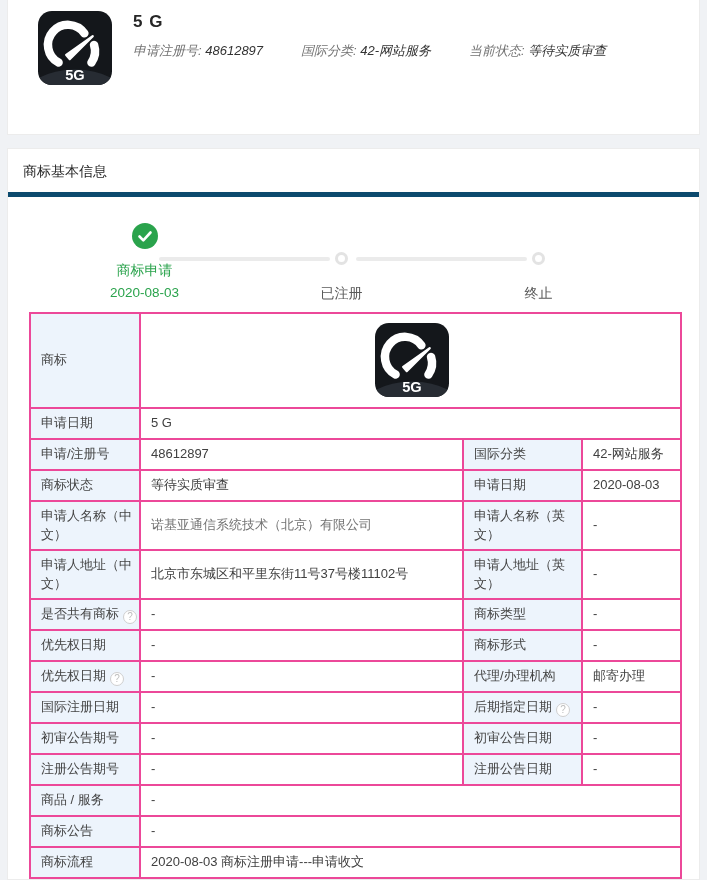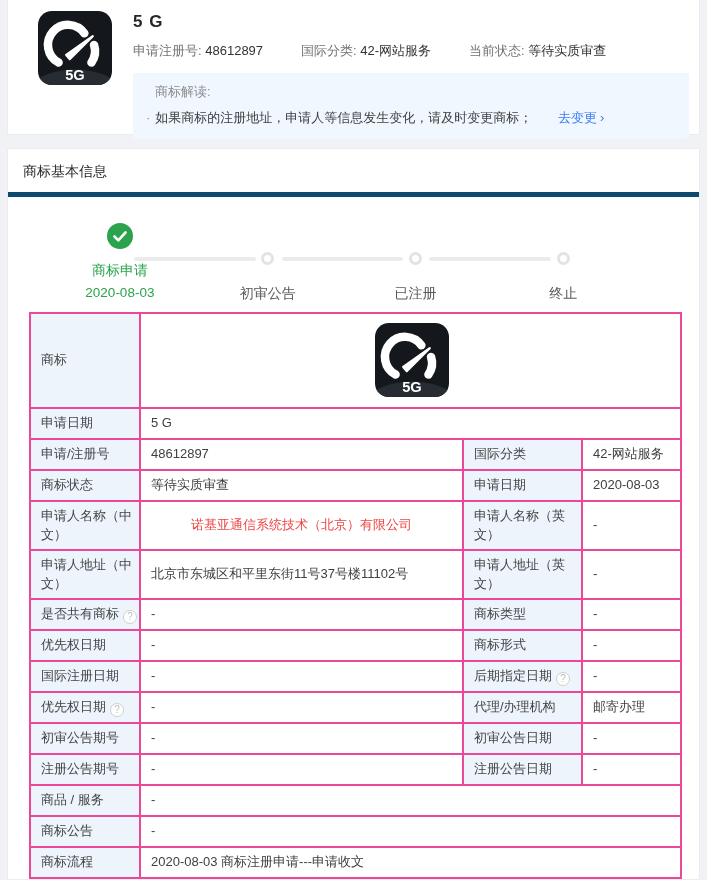--- a/index.html
+++ b/index.html
@@ -7,21 +7,21 @@
     font-family:"Liberation Sans","DejaVu Sans",sans-serif;
     background:#f0f2f5; color:#404040; }
   .card { background:#fff; border:1px solid #ececec; margin:0 7px; position:relative; }
 
   
   .header-card { height:135px; border-top:none; padding:10px 10px 0 30px; display:flex; }
   .logo-box { width:74px; height:74px; flex:0 0 74px; margin-top:1px; }
   .logo-box svg, .table-logo svg { display:block; }
   .header-right { flex:1; padding-left:21px; }
   .page-title { font-size:17px; font-weight:bold; color:#262626; padding-top:2px; letter-spacing:1px; }
-  .meta-row { margin-top:10px; font-size:13px; white-space:nowrap; }
+  .meta-row { margin-top:10px; font-size:13px; white-space:nowrap;font-style:italic; }
   .meta-item { margin-right:38px; }
   .meta-label { color:#737373; }
   .meta-value { color:#333; }
   .notice { margin-top:13px; margin-right:0; background:#f0f7ff; border-radius:2px;
             padding:10px 14px 12px 5px; font-size:13px; }
   .notice-title { color:#8c8c8c; padding-left:17px; }
   .notice-line { margin-top:8px; padding-left:8px; color:#404040; }
   .bullet { color:#8c8c8c; margin-right:5px; }
   .notice-link { color:#3f7df6; text-decoration:none; margin-left:22px; cursor:pointer; }
   .chev { font-size:13px; margin-left:3px; }
@@ -47,21 +47,21 @@
 
   
   .info-table { border-collapse:collapse; table-layout:fixed; width:651px;
                 margin:9px 0 0 21px; font-size:13px; }
   .info-table td { border:2px solid #ec4899; height:31px; vertical-align:middle;
                    padding:4px 8px 4px 10px; line-height:1.5; color:#404040; }
   .info-table td.label { background:#edf4fc; color:#444; padding-right:2px; }
   .info-table tr.tall td { height:47px; }
   .info-table td.image-cell { height:95px; text-align:center; }
   .table-logo { display:inline-block; width:74px; height:74px; vertical-align:middle; }
-  .cell-link { color:#ef4444; text-decoration:none; cursor:pointer;margin-left:40px; }
+  .cell-link { color:#737373; text-decoration:none; cursor:pointer; }
   .help { display:inline-block; width:14px; height:14px; border:1px solid #cfcfcf; border-radius:50%;
           color:#bdbdbd; font-size:10px; line-height:12px; text-align:center; margin-left:4px;
           vertical-align:-2px; cursor:pointer; background:#fff; }
 </style>
 </head>
 <body>
 
 <div class="card header-card">
   <div class="logo-box">
     <svg width="74" height="74" viewBox="0 0 96 96">
@@ -76,48 +76,35 @@
       </g>
       <path d="M 26.7 66.9 A 26 26 0 1 1 60.2 29.0" fill="none" stroke="#fff" stroke-width="11" stroke-linecap="round"></path>
       <path d="M 72.7 44.0 A 26 26 0 0 1 69.3 66.9" fill="none" stroke="#fff" stroke-width="11" stroke-linecap="round"></path>
       <path d="M 41.1 62.4 L 36.6 57.0 L 71 32.7 Z" fill="#fff" stroke="#fff" stroke-width="3" stroke-linejoin="round"></path>
       <text x="48" y="89" text-anchor="middle" fill="#fff" font-size="19" font-weight="bold" font-family="Liberation Sans, DejaVu Sans, sans-serif">5G</text>
     </svg>
   </div>
   <div class="header-right">
     <div class="page-title">5 G</div>
     <div class="meta-row"><span class="meta-item"><span class="meta-label">申请注册号: </span><span class="meta-value">48612897</span></span><span class="meta-item"><span class="meta-label">国际分类: </span><span class="meta-value">42-网站服务</span></span><span class="meta-item"><span class="meta-label">当前状态: </span><span class="meta-value">等待实质审查</span></span></div>
-    <div class="notice">
-      <div class="notice-title">商标解读:</div>
-      <div class="notice-line">
-        <span class="bullet">·</span><span>如果商标的注册地址，申请人等信息发生变化，请及时变更商标；</span>
-        <a class="notice-link"><span>去变更</span><span class="chev">›</span></a>
-      </div>
-    </div>
   </div>
 </div>
 
 <div class="card main-card">
   <div class="section-header">商标基本信息</div>
   <div class="timeline">
       <div class="step done">
         <div class="dot-row">
           <div class="done-circle"><svg width="26" height="26" viewBox="0 0 26 26">
               <circle cx="13" cy="13" r="13" fill="#2aa34c"></circle>
               <polyline points="7.5,13.5 11.3,17.3 18.5,9.5" fill="none" stroke="#fff" stroke-width="2.6" stroke-linecap="round" stroke-linejoin="round"></polyline>
             </svg></div>
         </div>
         <div class="step-label">商标申请</div>
         <div class="step-date">2020-08-03</div>
-      </div>
-      <div class="step">
-        <div class="dot-row">
-          <div class="ring"></div>
-        </div>
-        <div class="step-label">初审公告</div>
       </div>
       <div class="step">
         <div class="dot-row">
           <div class="ring"></div>
         </div>
         <div class="step-label">已注册</div>
       </div>
       <div class="step">
         <div class="dot-row">
           <div class="ring"></div>
@@ -187,30 +174,30 @@
           <td class="label"><span>商标类型</span></td>
           <td>-</td>
         </tr>
         <tr>
           <td class="label"><span>优先权日期</span></td>
           <td>-</td>
           <td class="label"><span>商标形式</span></td>
           <td>-</td>
         </tr>
         <tr>
-          <td class="label"><span>国际注册日期</span></td>
-          <td>-</td>
-          <td class="label"><span>后期指定日期</span><span class="help">?</span></td>
-          <td>-</td>
-        </tr>
-        <tr>
           <td class="label"><span>优先权日期</span><span class="help">?</span></td>
           <td>-</td>
           <td class="label"><span>代理/办理机构</span></td>
           <td>邮寄办理</td>
+        </tr>
+        <tr>
+          <td class="label"><span>国际注册日期</span></td>
+          <td>-</td>
+          <td class="label"><span>后期指定日期</span><span class="help">?</span></td>
+          <td>-</td>
         </tr>
         <tr>
           <td class="label"><span>初审公告期号</span></td>
           <td>-</td>
           <td class="label"><span>初审公告日期</span></td>
           <td>-</td>
         </tr>
         <tr>
           <td class="label"><span>注册公告期号</span></td>
           <td>-</td>

